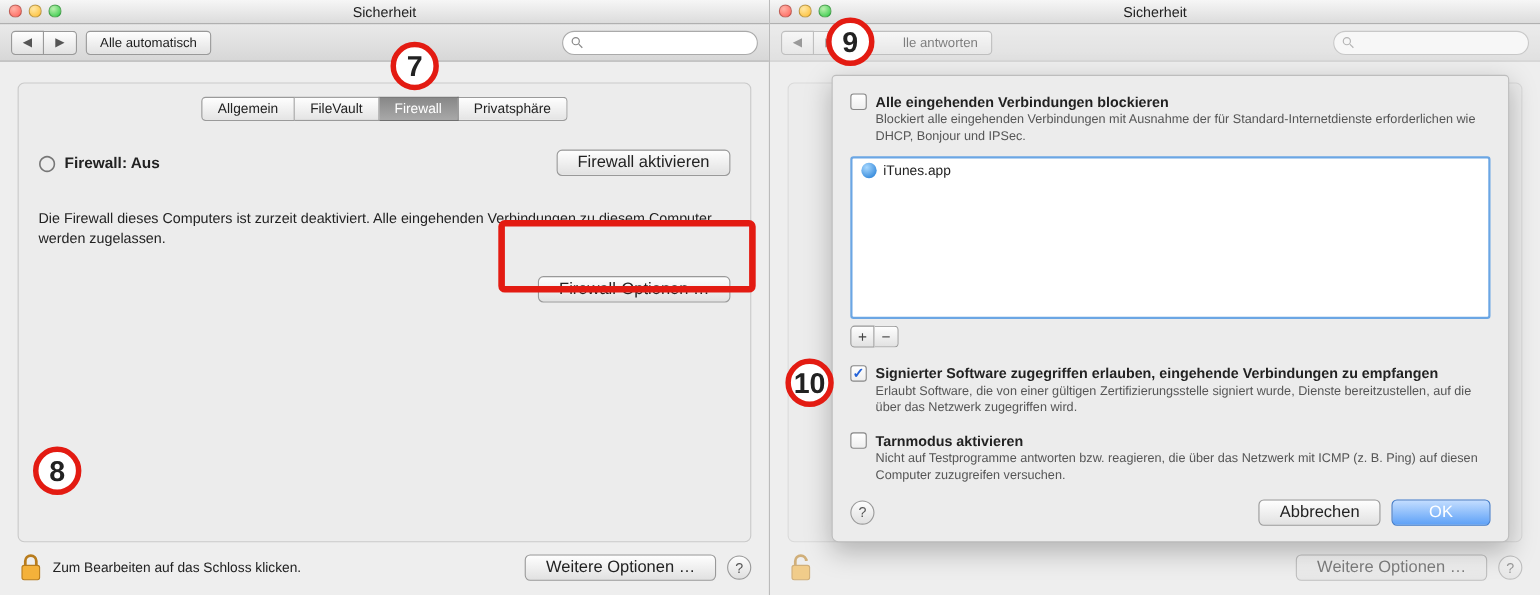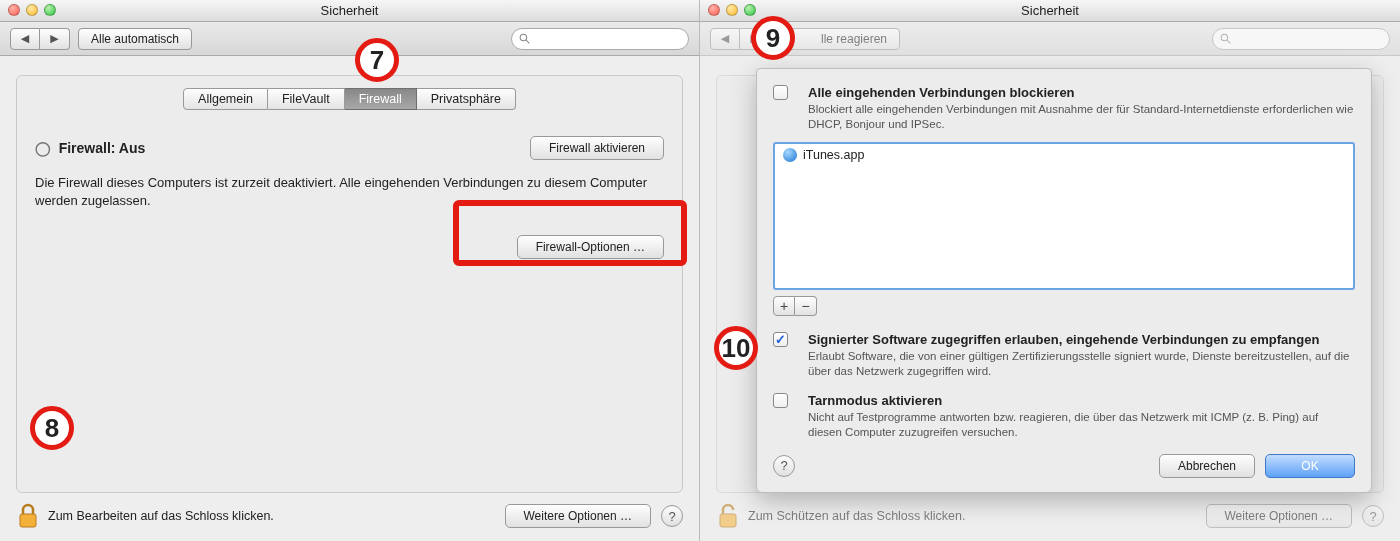--- a/index.html
+++ b/index.html
@@ -75,24 +75,24 @@
   .tab:first-child { border-left:1px solid #9a9a9a; border-top-left-radius:4px; border-bottom-left-radius:4px; }
   .tab:last-child { border-top-right-radius:4px; border-bottom-right-radius:4px; }
   .tab.active {
     background:linear-gradient(to bottom,#888,#a8a8a8);
     color:#fff; border-color:#6f6f6f;
   }
 
   .section { margin-top:26px; }
   .statusline { font-weight:bold; font-size:14px; display:flex; align-items:center; gap:8px; }
   .statusdot { color:#777; font-size:14px; }
-  .desc { margin-top:14px; font-size:13px; line-height:1.35; }
+  .desc { margin-top:30px; font-size:13px; line-height:1.35; }
 
   .macbtn {
-    height:24px; padding:0 18px; font-size:12px; line-height:22px;
+    height:24px; padding:0 18px; font-size:15px; line-height:22px;
     background:linear-gradient(to bottom,#fefefe,#e1e1e1);
     border:1px solid #999; border-radius:5px; display:inline-block; text-align:center;
   }
   .macbtn.default {
     background:linear-gradient(to bottom,#c3ddff,#5ea1f7);
     border-color:#3e79c9; color:#fff;
   }
   .btnrow { display:flex; justify-content:flex-end; }
 
   
@@ -123,21 +123,21 @@
     background:#ececec; border:1px solid #bdbdbd; border-radius:4px 4px 6px 6px;
     box-shadow:0 8px 24px rgba(0,0,0,0.25);
     z-index:20; padding:16px 16px 14px 16px;
   }
   .chk {
     width:15px; height:15px; border:1px solid #888; border-radius:3px;
     background:linear-gradient(to bottom,#fff,#eee);
     display:inline-flex; align-items:center; justify-content:center; flex:0 0 auto;
   }
   .chk.checked::after { content:"✓"; color:#2362d9; font-size:13px; font-weight:bold; line-height:1; }
-  .chkrow { display:flex; align-items:flex-start; gap:20px; }
+  .chkrow { display:flex; align-items:flex-start; gap:8px; }
   .chkrow .txt b { font-weight:bold; font-size:13px; }
   .chkrow .txt .sub { font-size:11.5px; color:#555; line-height:1.3; margin-top:2px; }
 
   .apptable {
     margin-top:10px; border:2px solid #6ba6e4; border-radius:3px; background:#fff;
     height:148px; position:relative;
   }
   .approw {
     display:flex; align-items:center; justify-content:space-between;
     padding:4px 8px; font-size:12.5px;text-align:center;
@@ -249,39 +249,38 @@
         <div class="tl yellow"></div>
         <div class="tl green"></div>
       </div>
       <span>Sicherheit</span>
     </div>
     <div class="toolbar dimmed">
       <div class="navseg">
         <div class="navbtn">◀</div>
         <div class="navbtn">▶</div>
       </div>
-      <div class="pillbtn" style="padding-left:42px;">lle reagieren</div>
+      <div class="pillbtn" style="padding-left:42px;">lle antworten</div>
       <div class="search">
         <svg viewBox="0 0 24 24">
             <circle cx="10" cy="10" r="6" fill="none" stroke="#888" stroke-width="2"></circle>
             <line x1="15" y1="15" x2="21" y2="21" stroke="#888" stroke-width="2"></line>
           </svg>
       </div>
     </div>
 
     <div class="content dimmed"></div>
 
     <div class="footer dimmed">
       <div class="lock">
         <svg viewBox="0 0 24 28">
             <rect x="4" y="12" width="16" height="13" rx="2" fill="#f4b13a" stroke="#b87c1d"></rect>
             <path d="M7 12 V8 a5 5 0 0 1 10 0 V6" fill="none" stroke="#b87c1d" stroke-width="2.5"></path>
           </svg>
       </div>
-      <span class="flabel">Zum Schützen auf das Schloss klicken.</span>
       <div class="right">
         <div class="macbtn">Weitere Optionen …</div>
         <div class="helpbtn">?</div>
       </div>
     </div>
 
     <div class="dialog">
       <div class="chkrow">
         <div class="chk"></div>
         <div class="txt">

